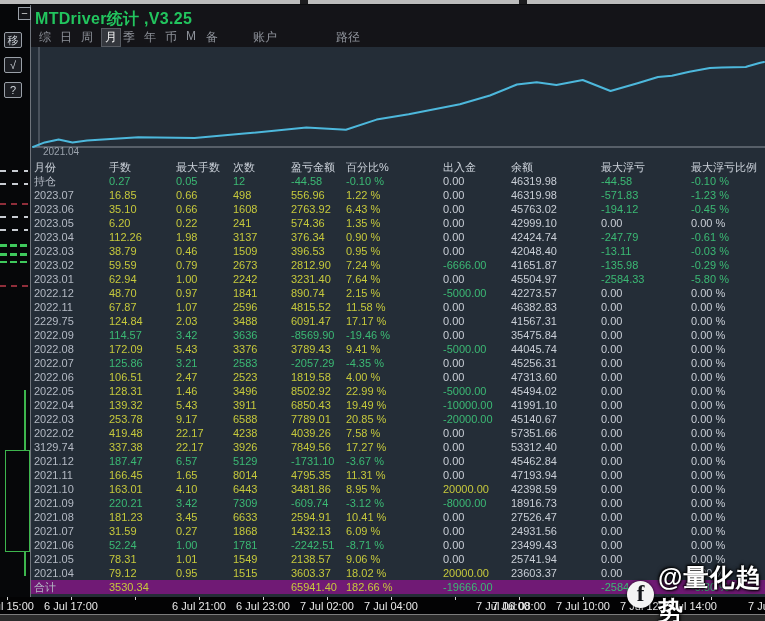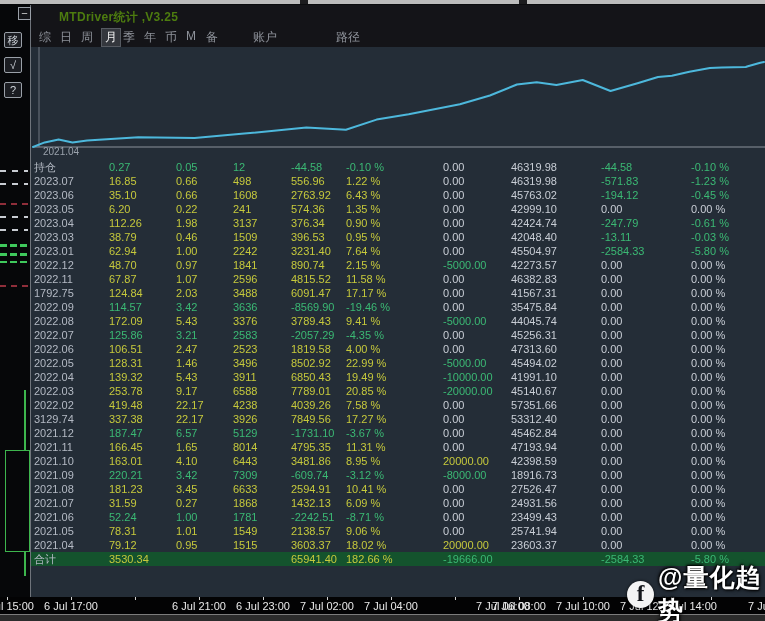--- a/index.html
+++ b/index.html
@@ -30,36 +30,36 @@
   
   .min-btn {
     position:absolute; left:18px; top:7px; width:13px; height:13px; box-sizing:border-box;
     border:1px solid #9aa0a8; background:#141519; color:#d6d6d6;
     font-size:11px; line-height:10px; text-align:center; z-index:6; cursor:pointer;
   }
 
   
   .panel { position:absolute; left:30px; top:5px; width:735px; height:592px;
            background:#141418; border-left:1px solid #6f747b; box-sizing:border-box; }
-  .title-text { position:absolute; left:28px; top:4px; color:#4d7c0f;
-                font-size:12px; font-weight:bold; letter-spacing:.3px; }
+  .title-text { position:absolute; left:4px; top:4px; color:#22c55e;
+                font-size:16px; font-weight:bold; letter-spacing:.3px; }
   .menu-bar { position:absolute; left:0; top:20px; width:735px; height:22px; }
   .menu-item { position:absolute; top:4px; color:#8f939b; font-size:12px; cursor:pointer; white-space:nowrap; }
   .menu-item.selected { color:#f2f2f2; background:#34373d; outline:1px solid #565a61; padding:0 3px; }
 
   .panel-body { position:absolute; left:0; top:42px; width:735px; height:550px; background:#242d37; }
   .chart-svg { position:absolute; left:0; top:0; }
   .chart-start-label { position:absolute; left:12px; top:99px; color:#9aa2ac; font-size:10px; }
 
   .stats-table { position:absolute; left:0; top:113px; width:735px; }
   .trow { display:grid; grid-template-columns:75px 67px 57px 58px 55px 97px 68px 90px 90px 75px;
           height:14px; line-height:14px; padding-left:3px; font-size:11px; white-space:nowrap; }
   .trow span { overflow:hidden; }
   .trow.header { color:#ccd2da; }
-  .trow.total { background:#14532d; }
+  .trow.total { background:#701a75; }
   .c-m { color:#b4bac4; }
   .c-w { color:#c9ced6; }
   .c-y { color:#c6c93c; }
   .c-g { color:#3bb974; }
 
   
   .timeline { position:absolute; left:0; top:597px; width:765px; height:17px; background:#030304; }
   .tl-label { position:absolute; top:3px; transform:translateX(-50%); color:#e9e9e9;
               font-size:11px; white-space:nowrap; }
   .tl-tick { position:absolute; top:0; width:1px; height:3px; background:#d0d0d0; }
@@ -124,20 +124,32 @@
 
     <div class="panel-body">
       <svg class="chart-svg" width="735" height="105" viewBox="0 0 735 105">
         <line x1="8" y1="0" x2="8" y2="100" stroke="#6f7780" stroke-width="1"></line>
         <line x1="2" y1="100" x2="735" y2="100" stroke="#8a929b" stroke-width="1"></line>
         <polyline id="equity-line" fill="none" stroke-width="2" stroke-linejoin="round" stroke-linecap="round" points="2.0,100.0 13.7,95.4 27.6,92.6 41.5,95.5 56.1,93.6 107.3,90.3 163.6,91.1 213.3,86.6 275.4,80.4 314.9,82.7 345.6,72.6 377.7,67.3 428.9,57.3 458.9,48.5 485.9,37.5 505.7,35.2 525.4,37.9 551.7,33.0 579.5,44.0 606.5,36.2 627.0,30.0 640.9,28.8 658.4,24.7 678.9,21.0 690.6,20.5 714.7,20.0 716.9,19.3 729.3,15.7 733.0,15.0" stroke="#4db8dc"></polyline>
       </svg>
       <div class="chart-start-label">2021.04</div>
 
       <div class="stats-table" id="stats-table">
+          <div class="trow header">
+            <span>月份</span>
+            <span>手数</span>
+            <span>最大手数</span>
+            <span>次数</span>
+            <span>盈亏金额</span>
+            <span>百分比%</span>
+            <span>出入金</span>
+            <span>余额</span>
+            <span>最大浮亏</span>
+            <span>最大浮亏比例</span>
+          </div>
           <div class="trow ">
             <span class="c-m">持仓</span>
             <span class="c-g">0.27</span>
             <span class="c-g">0.05</span>
             <span class="c-g">12</span>
             <span class="c-g">-44.58</span>
             <span class="c-g">-0.10 %</span>
             <span class="c-w">0.00</span>
             <span class="c-w">46319.98</span>
             <span class="c-g">-44.58</span>
@@ -195,20 +207,32 @@
             <span class="c-m">2023.03</span>
             <span class="c-y">38.79</span>
             <span class="c-y">0.46</span>
             <span class="c-y">1509</span>
             <span class="c-y">396.53</span>
             <span class="c-y">0.95 %</span>
             <span class="c-w">0.00</span>
             <span class="c-w">42048.40</span>
             <span class="c-g">-13.11</span>
             <span class="c-g">-0.03 %</span>
+          </div>
+          <div class="trow ">
+            <span class="c-m">2023.02</span>
+            <span class="c-y">59.59</span>
+            <span class="c-y">0.79</span>
+            <span class="c-y">2673</span>
+            <span class="c-y">2812.90</span>
+            <span class="c-y">7.24 %</span>
+            <span class="c-g">-6666.00</span>
+            <span class="c-w">41651.87</span>
+            <span class="c-g">-135.98</span>
+            <span class="c-g">-0.29 %</span>
           </div>
           <div class="trow ">
             <span class="c-m">2023.01</span>
             <span class="c-y">62.94</span>
             <span class="c-y">1.00</span>
             <span class="c-y">2242</span>
             <span class="c-y">3231.40</span>
             <span class="c-y">7.64 %</span>
             <span class="c-w">0.00</span>
             <span class="c-w">45504.97</span>
@@ -233,21 +257,21 @@
             <span class="c-y">1.07</span>
             <span class="c-y">2596</span>
             <span class="c-y">4815.52</span>
             <span class="c-y">11.58 %</span>
             <span class="c-w">0.00</span>
             <span class="c-w">46382.83</span>
             <span class="c-w">0.00</span>
             <span class="c-w">0.00 %</span>
           </div>
           <div class="trow ">
-            <span class="c-m">1792.75</span>
+            <span class="c-m">2229.75</span>
             <span class="c-y">124.84</span>
             <span class="c-y">2.03</span>
             <span class="c-y">3488</span>
             <span class="c-y">6091.47</span>
             <span class="c-y">17.17 %</span>
             <span class="c-w">0.00</span>
             <span class="c-w">41567.31</span>
             <span class="c-w">0.00</span>
             <span class="c-w">0.00 %</span>
           </div>

